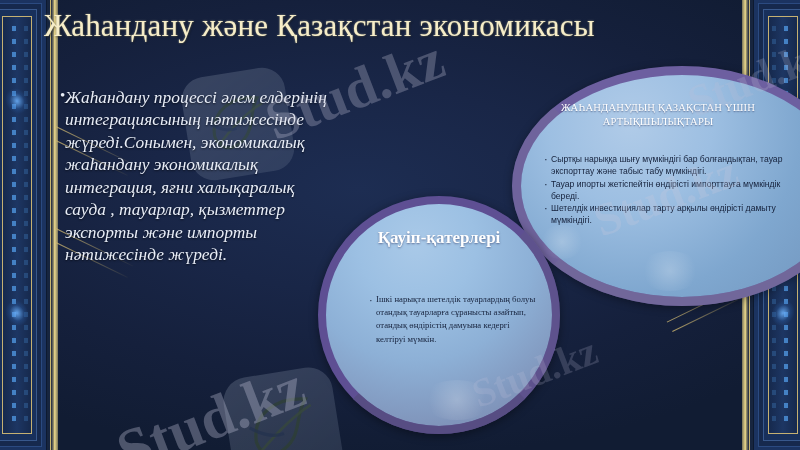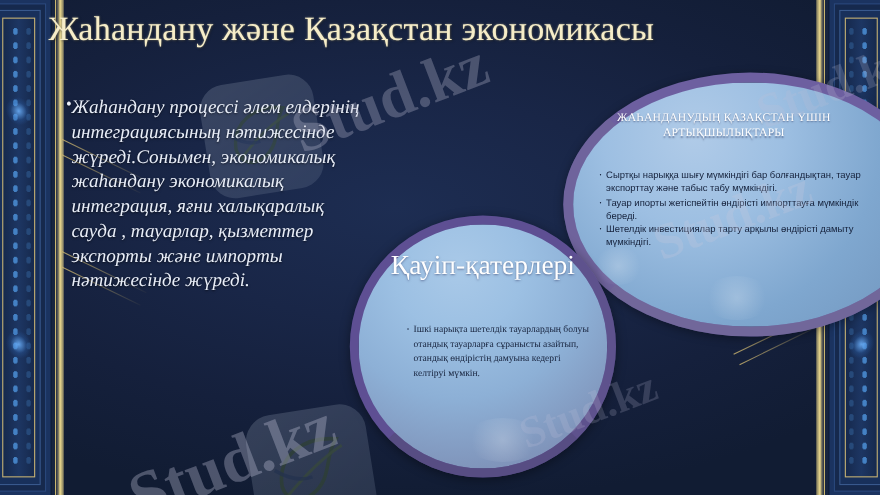--- a/index.html
+++ b/index.html
@@ -144,21 +144,21 @@
   #circle-center .ring-shade {
     position:absolute; inset:-8px; border-radius:50%;
     border:8px solid transparent;
     border-bottom-color:rgba(86,76,126,.75);
     border-right-color:rgba(96,86,136,.45);
   }
   #cc-title {
     position:absolute; left:0; right:0; top:24px;
     text-align:center;
     font-family:"Liberation Serif", serif;
-    font-size:25px; font-weight:normal;
+    font-size:17px; font-weight:bold;
     color:#ffffff;
     text-shadow:0 1px 2px rgba(40,46,90,.55);
   }
   #cc-list {
     position:absolute; left:42px; top:89px; width:172px;
     font-size:8.7px; line-height:1.52; color:#16223c;
   }
   #cc-list .li { position:relative; padding-left:8px;font-family:Liberation Serif, serif; }
   #cc-list .li::before { content:"\00B7"; position:absolute; left:1px; top:-1px;
                          font-size:11px; color:#16223c; }

